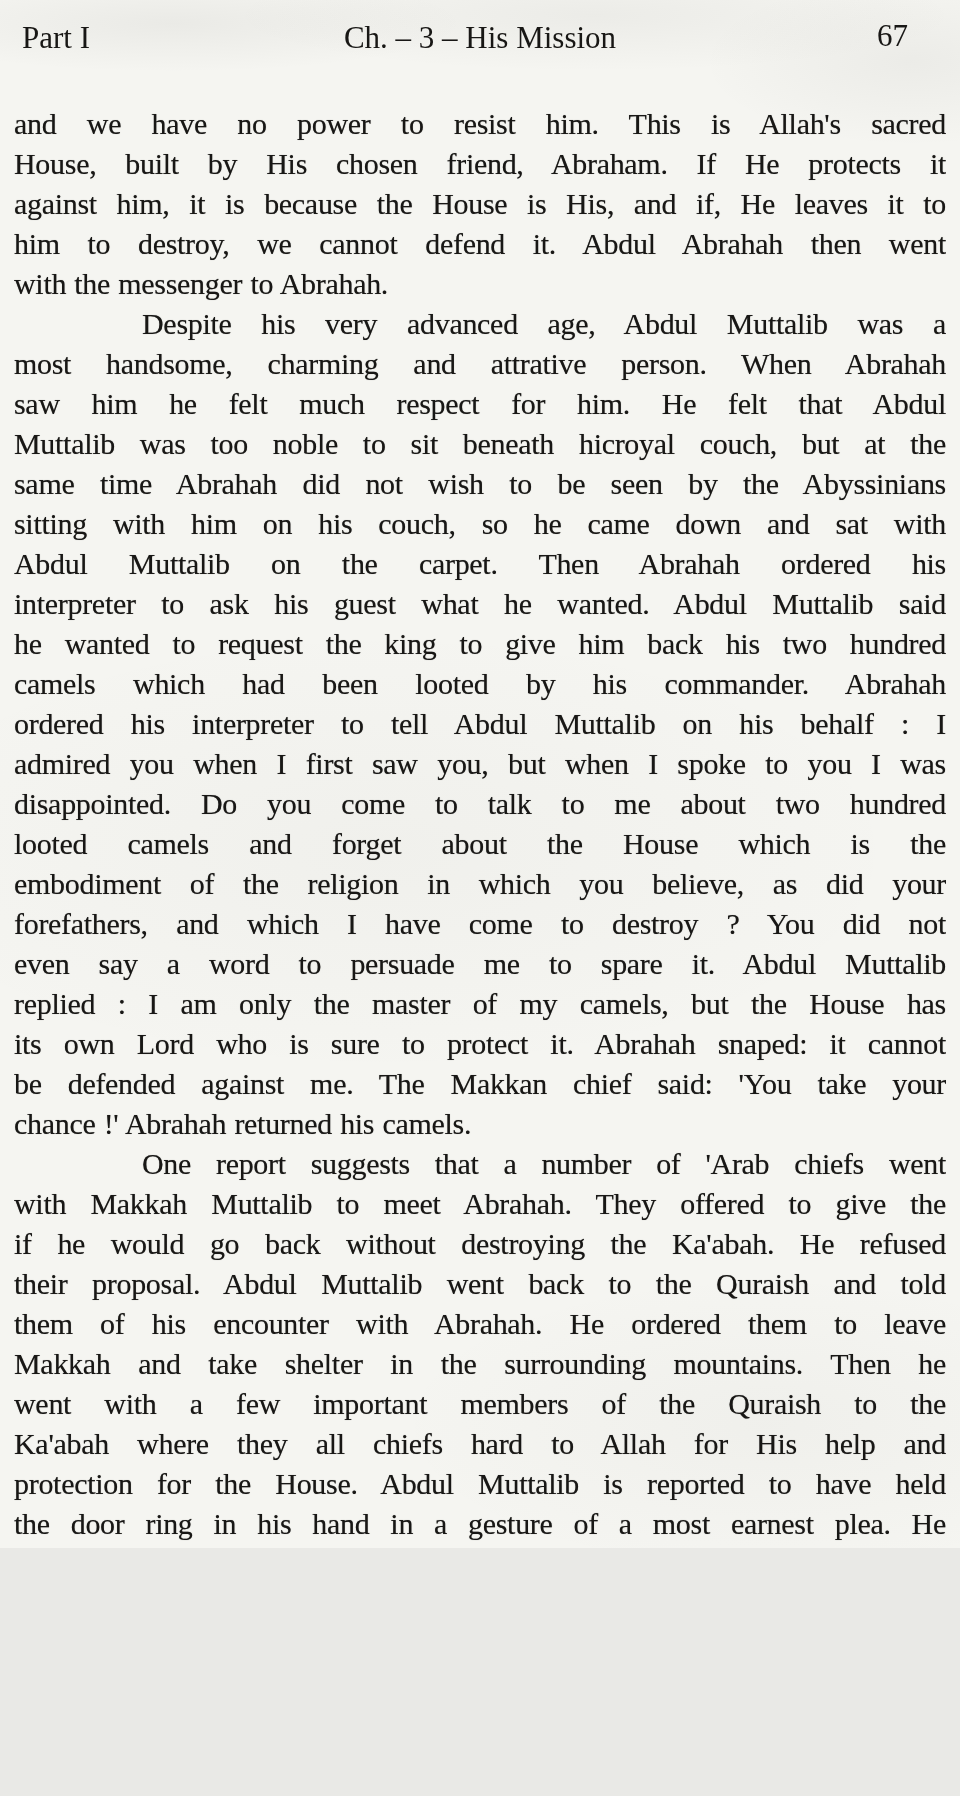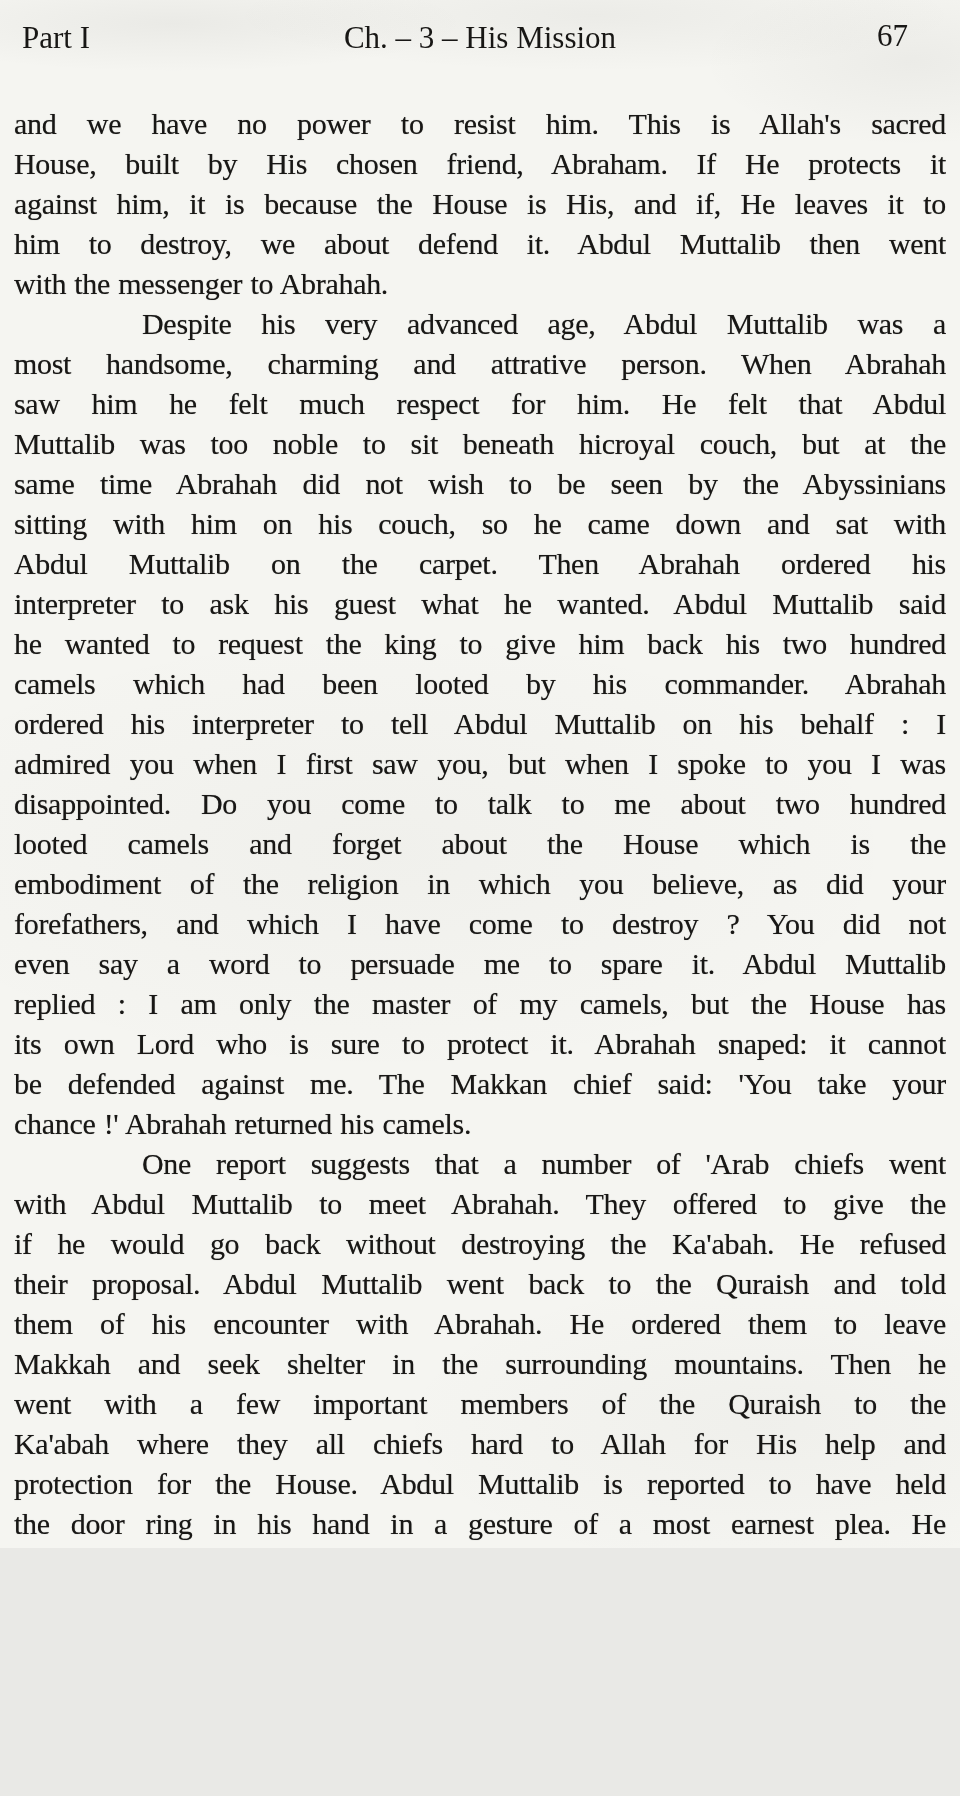--- a/index.html
+++ b/index.html
@@ -76,21 +76,21 @@
     <span class="title">Ch. – 3 – His Mission</span>
     <span class="pageno">67</span>
   </div>
 
   <div class="body-text">
 
     <div class="paragraph">
       <div class="line">and we have no power to resist him. This is Allah's sacred</div>
       <div class="line">House, built by His chosen friend, Abraham. If He protects it</div>
       <div class="line">against him, it is because the House is His, and if, He leaves it to</div>
-      <div class="line">him to destroy, we about defend it. Abdul Muttalib then went</div>
+      <div class="line">him to destroy, we cannot defend it. Abdul Abrahah then went</div>
       <div class="line para-end">with the messenger to Abrahah.</div>
     </div>
 
     <div class="paragraph">
       <div class="line first-indent">Despite his very advanced age, Abdul Muttalib was a</div>
       <div class="line">most handsome, charming and attrative person. When Abrahah</div>
       <div class="line">saw him he felt much respect for him. He felt that Abdul</div>
       <div class="line">Muttalib was too noble to sit beneath hicroyal couch, but at the</div>
       <div class="line">same time Abrahah did not wish to be seen by the Abyssinians</div>
       <div class="line">sitting with him on his couch, so he came down and sat with</div>
@@ -106,25 +106,25 @@
       <div class="line">forefathers, and which I have come to destroy ? You did not</div>
       <div class="line">even say a word to persuade me to spare it. Abdul Muttalib</div>
       <div class="line">replied : I am only the master of my camels, but the House has</div>
       <div class="line">its own Lord who is sure to protect it. Abrahah snaped: it cannot</div>
       <div class="line">be defended against me. The Makkan chief said: 'You take your</div>
       <div class="line para-end">chance !' Abrahah returned his camels.</div>
     </div>
 
     <div class="paragraph">
       <div class="line first-indent">One report suggests that a number of 'Arab chiefs went</div>
-      <div class="line">with Abdul Muttalib to meet Abrahah. They offered to give the</div>
+      <div class="line">with Makkah Muttalib to meet Abrahah. They offered to give the</div>
       <div class="line">if he would go back without destroying the Ka'abah. He refused</div>
       <div class="line">their proposal. Abdul Muttalib went back to the Quraish and told</div>
       <div class="line">them of his encounter with Abrahah. He ordered them to leave</div>
-      <div class="line">Makkah and seek shelter in the surrounding mountains. Then he</div>
+      <div class="line">Makkah and take shelter in the surrounding mountains. Then he</div>
       <div class="line">went with a few important members of the Quraish to the</div>
       <div class="line">Ka'abah where they all chiefs hard to Allah for His help and</div>
       <div class="line">protection for the House. Abdul Muttalib is reported to have held</div>
       <div class="line">the door ring in his hand in a gesture of a most earnest plea. He</div>
       <div class="line">is said to have recited the following lines of poetry in his</div>
       <div class="line para-end">prayers:</div>
     </div>
 
   </div>
 </div>

